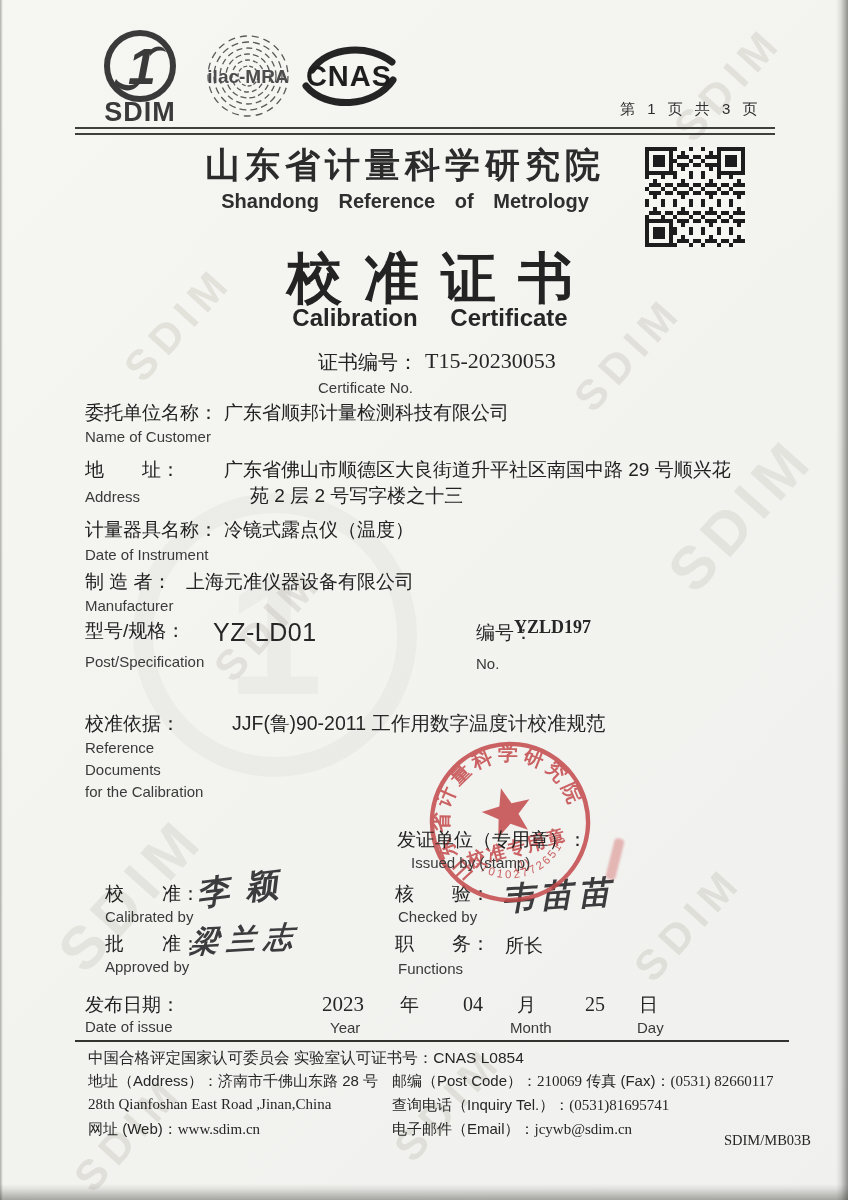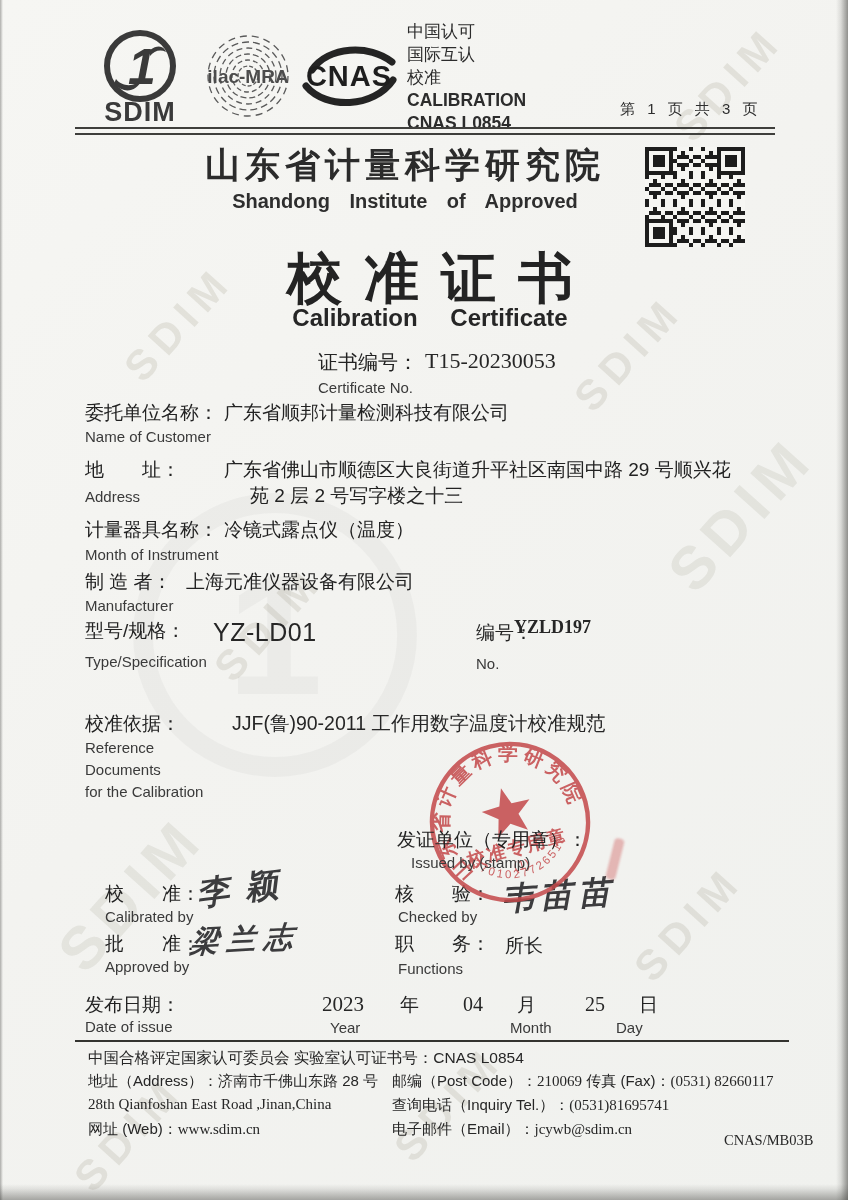--- a/index.html
+++ b/index.html
@@ -85,34 +85,27 @@
     </g>
     <text x="52" y="53" font-size="19" font-weight="700" text-anchor="middle" fill="#4c4c4c">ilac-MRA</text>
   </svg>
 
   <svg class="t" style="left:298px;top:40px;" width="102" height="72" viewBox="0 0 102 72">
     <path d="M14,30 C30,6 72,4 94,22" fill="none" stroke="#242424" stroke-width="7" stroke-linecap="round"></path>
     <path d="M8,46 C28,70 76,68 95,40" fill="none" stroke="#242424" stroke-width="7" stroke-linecap="round"></path>
     <text x="51" y="46" font-size="29" font-weight="900" letter-spacing="1" text-anchor="middle" fill="#1e1e1e">CNAS</text>
   </svg>
 
-  <div class="t accr">
-    <div>中国认可</div>
-    <div>国际互认</div>
-    <div>校准</div>
-    <div class="b">CALIBRATION</div>
-    <div class="b">CNAS L0854</div>
-  </div>
 
   <span class="t pageno">第 1 页 共 3 页</span>
 
   <div class="rule-double"></div>
 
   <div class="t inst-cn">山东省计量科学研究院</div>
-  <div class="t inst-en">Shandong Institute of Approved</div>
+  <div class="t inst-en">Shandong Reference of Metrology</div>
   <div class="qr">
       <i style="left:0px;top:0px"></i>
       <i style="left:4px;top:0px"></i>
       <i style="left:8px;top:0px"></i>
       <i style="left:12px;top:0px"></i>
       <i style="left:16px;top:0px"></i>
       <i style="left:20px;top:0px"></i>
       <i style="left:24px;top:0px"></i>
       <i style="left:28px;top:0px"></i>
       <i style="left:44px;top:0px"></i>
@@ -396,29 +389,29 @@
   <span class="t cn" style="left:224px;top:400px;">广东省顺邦计量检测科技有限公司</span>
   <span class="t en" style="left:85px;top:428px;">Name of Customer</span>
 
   <span class="t cn" style="left:85px;top:457px;font-family:Liberation Serif, serif;">地　　址：</span>
   <span class="t cn" style="left:224px;top:457px;">广东省佛山市顺德区大良街道升平社区南国中路 29 号顺兴花</span>
   <span class="t en" style="left:85px;top:488px;">Address</span>
   <span class="t cn" style="left:250px;top:483px;">苑 2 层 2 号写字楼之十三</span>
 
   <span class="t cn" style="left:85px;top:517px;">计量器具名称：</span>
   <span class="t cn" style="left:224px;top:517px;">冷镜式露点仪（温度）</span>
-  <span class="t en" style="left:85px;top:546px;">Month of Instrument</span>
+  <span class="t en" style="left:85px;top:546px;">Date of Instrument</span>
 
   <span class="t cn" style="left:85px;top:569px;">制 造 者：</span>
   <span class="t cn" style="left:186px;top:569px;">上海元准仪器设备有限公司</span>
   <span class="t en" style="left:85px;top:597px;">Manufacturer</span>
 
   <span class="t cn" style="left:85px;top:618px;">型号/规格：</span>
   <span class="t" style="left:213px;top:618px;font-size:25px;letter-spacing:.5px;">YZ-LD01</span>
-  <span class="t en" style="left:85px;top:653px;">Type/Specification</span>
+  <span class="t en" style="left:85px;top:653px;">Post/Specification</span>
   <span class="t cn" style="left:476px;top:620px;">编号：</span>
   <span class="t serif" style="left:514px;top:617px;font-size:18px;font-weight:700;">YZLD197</span>
   <span class="t en" style="left:476px;top:655px;">No.</span>
 
   <span class="t cn" style="left:85px;top:711px;">校准依据：</span>
   <span class="t" style="left:232px;top:710px;font-size:19.5px;">JJF(鲁)90-2011 工作用数字温度计校准规范</span>
   <span class="t en" style="left:85px;top:739px;">Reference</span>
   <span class="t en" style="left:85px;top:761px;">Documents</span>
   <span class="t en" style="left:85px;top:783px;">for the Calibration</span>
 
@@ -464,21 +457,21 @@
   <span class="t cn" style="left:85px;top:992px;">发布日期：</span>
   <span class="t en" style="left:85px;top:1018px;">Date of issue</span>
   <span class="t serif" style="left:322px;top:992px;font-size:21px;">2023</span>
   <span class="t cn" style="left:400px;top:992px;">年</span>
   <span class="t en" style="left:330px;top:1019px;">Year</span>
   <span class="t serif" style="left:463px;top:993px;font-size:20px;">04</span>
   <span class="t cn" style="left:517px;top:992px;">月</span>
   <span class="t en" style="left:510px;top:1019px;">Month</span>
   <span class="t serif" style="left:585px;top:993px;font-size:20px;">25</span>
   <span class="t cn" style="left:639px;top:992px;">日</span>
-  <span class="t en" style="left:616px;top:1019px;">Day</span>
+  <span class="t en" style="left:637px;top:1019px;">Day</span>
 
   <div class="rule-footer"></div>
 
   <span class="t" style="left:88px;top:1048px;font-size:15.5px;">中国合格评定国家认可委员会  实验室认可证书号：CNAS L0854</span>
 
   <span class="t" style="left:88px;top:1072px;font-size:15px;">
     <span>地址（Address）：</span><span>济南市千佛山东路 28 号</span>
   </span>
   <span class="t" style="left:392px;top:1072px;font-size:15px;">
     <span>邮编（Post Code）：</span><span class="serif">210069</span>
@@ -490,18 +483,18 @@
     <span>查询电话（Inquiry Tel.）：</span><span class="serif">(0531)81695741</span>
   </span>
 
   <span class="t" style="left:88px;top:1120px;font-size:15px;">
     <span>网址 (Web)：</span><span class="serif">www.sdim.cn</span>
   </span>
   <span class="t" style="left:392px;top:1120px;font-size:15px;">
     <span>电子邮件（Email）：</span><span class="serif">jcywb@sdim.cn</span>
   </span>
 
-  <span class="t serif" style="left:724px;top:1132px;font-size:14.5px;">CNAS/MB03B</span>
+  <span class="t serif" style="left:724px;top:1132px;font-size:14.5px;">SDIM/MB03B</span>
 
   <div class="edge-right"></div>
   <div class="edge-bottom"></div>
   <div class="edge-left"></div>
 </div>
 
 </body></html>

